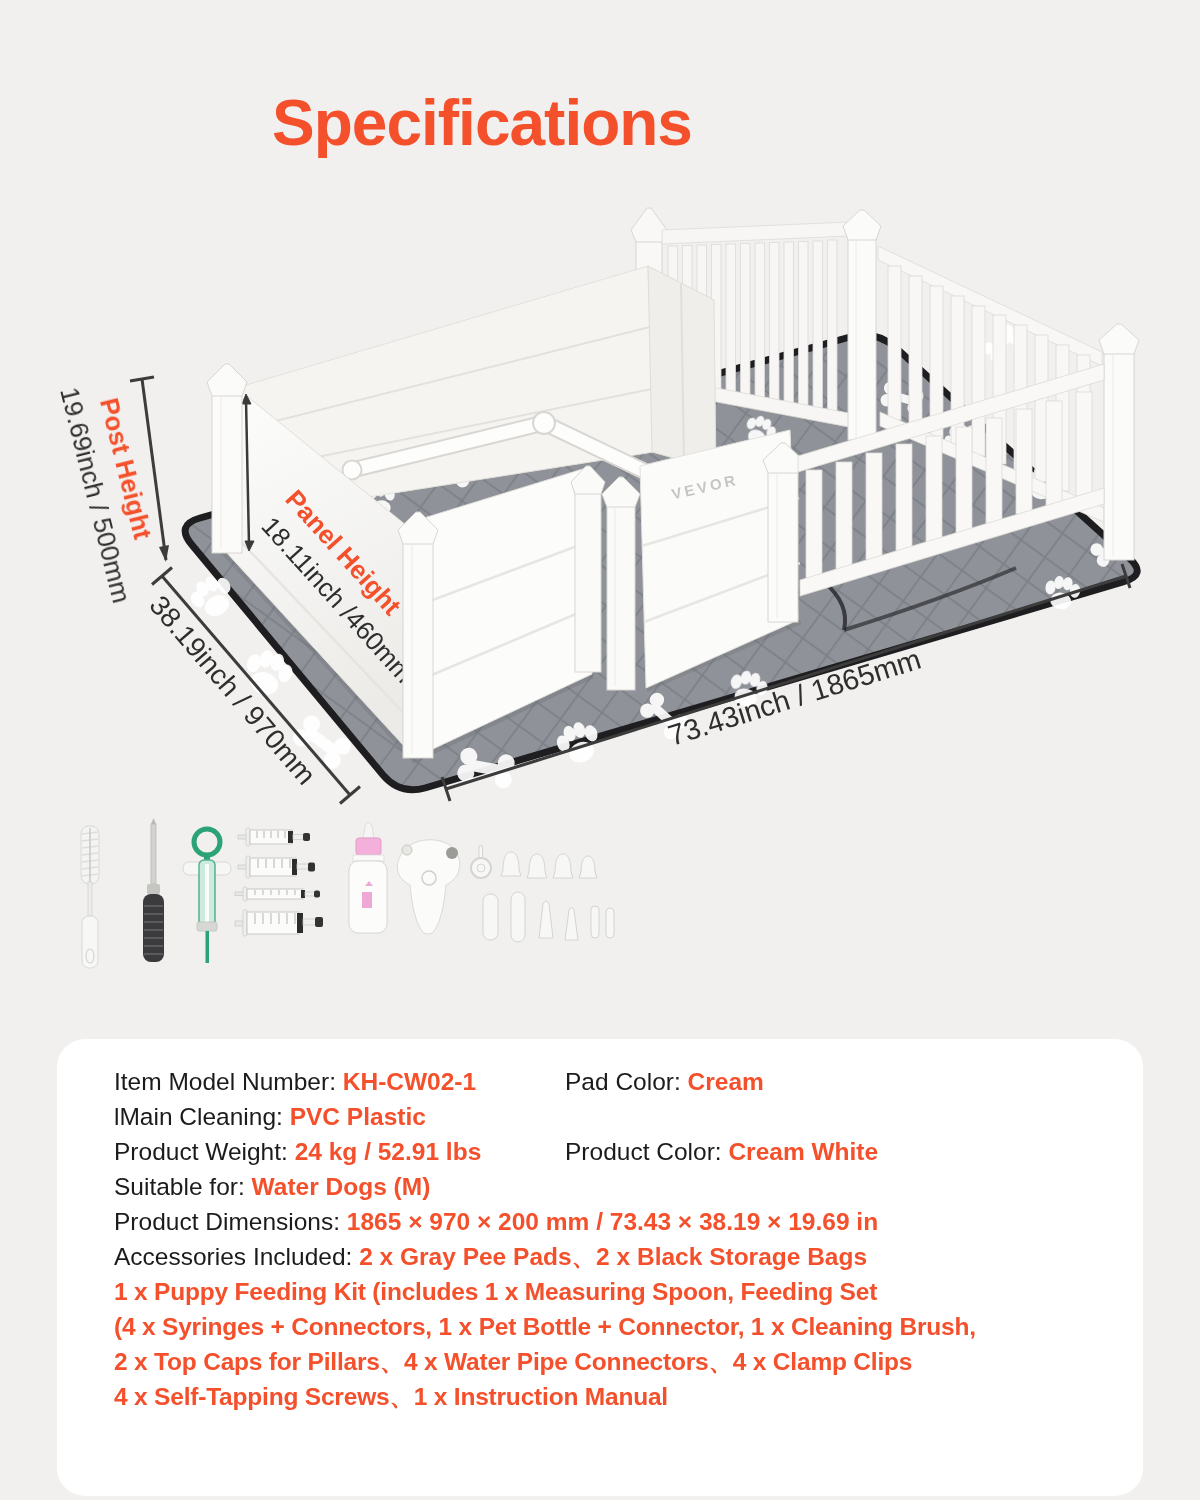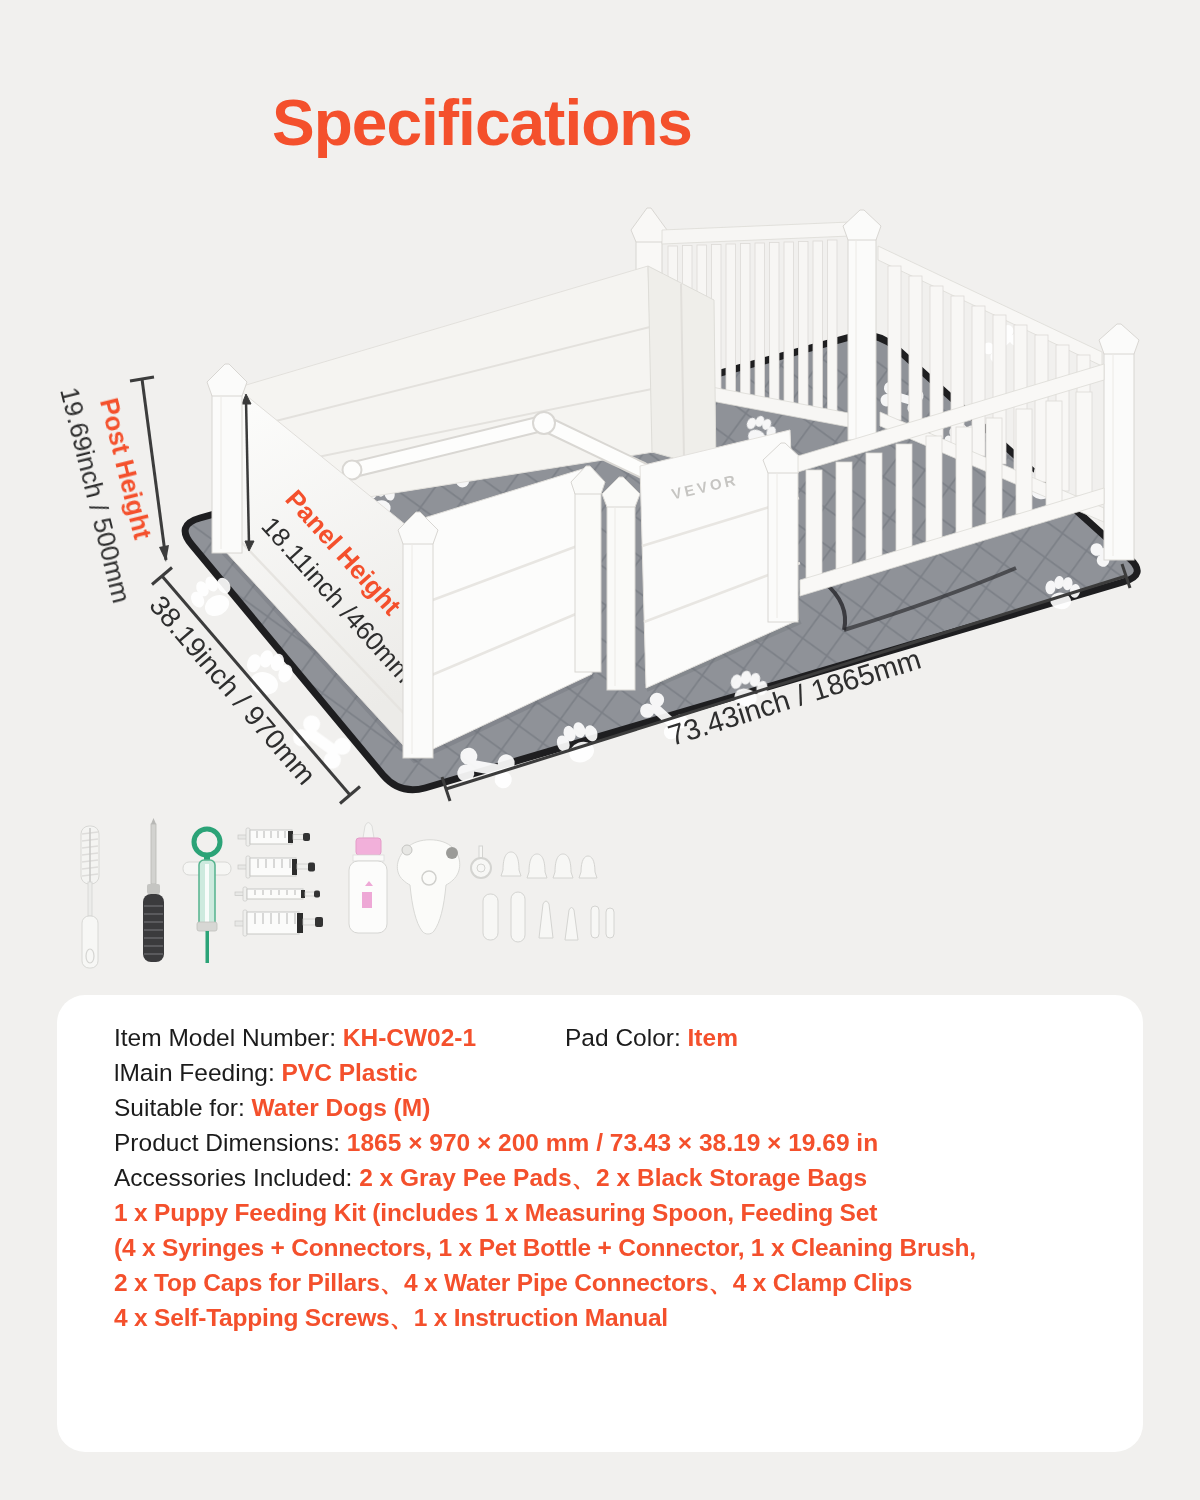--- a/index.html
+++ b/index.html
@@ -8,21 +8,21 @@
     background:#f1f0ee;
     font-family:"Liberation Sans","DejaVu Sans",sans-serif;
   }
   .page-title{
     position:absolute;top:86px;left:0;width:964px;text-align:center;
     font-size:64px;font-weight:700;letter-spacing:-1px;color:#f4502c;margin:0;
   }
   .diagram-svg{position:absolute;left:0;top:170px;}
   .accessories-svg{position:absolute;left:55px;top:816px;}
   .spec-card{
-    position:absolute;left:57px;top:995px;width:1086px;height:457px;
+    position:absolute;left:57px;top:1039px;width:1086px;height:457px;
     background:#ffffff;border-radius:28px;box-sizing:border-box;
     padding:25px 0 16px 57px;
   }
   .spec-row{display:flex;line-height:35px;font-size:24.5px;color:#1b1b1b;}
   .spec-pair{width:451px;flex:0 0 451px;}
   .spec-pair.wide{width:auto;flex:1 1 auto;}
   .spec-label{color:#1b1b1b;font-weight:400;}
   .spec-value{color:#f4502c;font-weight:700;}
   .spec-extra{line-height:35px;font-size:24.5px;color:#f4502c;font-weight:700;letter-spacing:-0.2px;}
   svg text{font-family:"Liberation Sans","DejaVu Sans",sans-serif;}
@@ -397,24 +397,28 @@
     <path d="M484,122 l4,-34 q3,-6 6,0 l4,34 z"></path>
     <path d="M510,124 l4,-30 q2.5,-5 5,0 l4,30 z"></path>
     <rect x="536" y="90" width="8" height="32" rx="4"></rect>
     <rect x="551" y="92" width="8" height="30" rx="4"></rect>
   </g>
 </svg>
 
 <div class="spec-card">
   <div class="spec-row">
     <div class="spec-pair"><span class="spec-label">Item Model Number: </span><span class="spec-value">KH-CW02-1</span></div>
-    <div class="spec-pair wide"><span class="spec-label">Pad Color: </span><span class="spec-value">Item</span></div>
-  </div>
-  <div class="spec-row">
-    <div class="spec-pair wide"><span class="spec-label">lMain Feeding: </span><span class="spec-value">PVC Plastic</span></div>
+    <div class="spec-pair wide"><span class="spec-label">Pad Color: </span><span class="spec-value">Cream</span></div>
+  </div>
+  <div class="spec-row">
+    <div class="spec-pair wide"><span class="spec-label">lMain Cleaning: </span><span class="spec-value">PVC Plastic</span></div>
+  </div>
+  <div class="spec-row">
+    <div class="spec-pair"><span class="spec-label">Product Weight: </span><span class="spec-value">24 kg / 52.91 lbs</span></div>
+    <div class="spec-pair wide"><span class="spec-label">Product Color: </span><span class="spec-value">Cream White</span></div>
   </div>
   <div class="spec-row">
     <div class="spec-pair wide"><span class="spec-label">Suitable for: </span><span class="spec-value">Water Dogs (M)</span></div>
   </div>
   <div class="spec-row">
     <div class="spec-pair wide"><span class="spec-label">Product Dimensions: </span><span class="spec-value">1865 × 970 × 200 mm / 73.43 × 38.19 × 19.69 in</span></div>
   </div>
   <div class="spec-row">
     <div class="spec-pair wide"><span class="spec-label">Accessories Included: </span><span class="spec-value">2 x Gray Pee Pads、2 x Black Storage Bags</span></div>
   </div>

